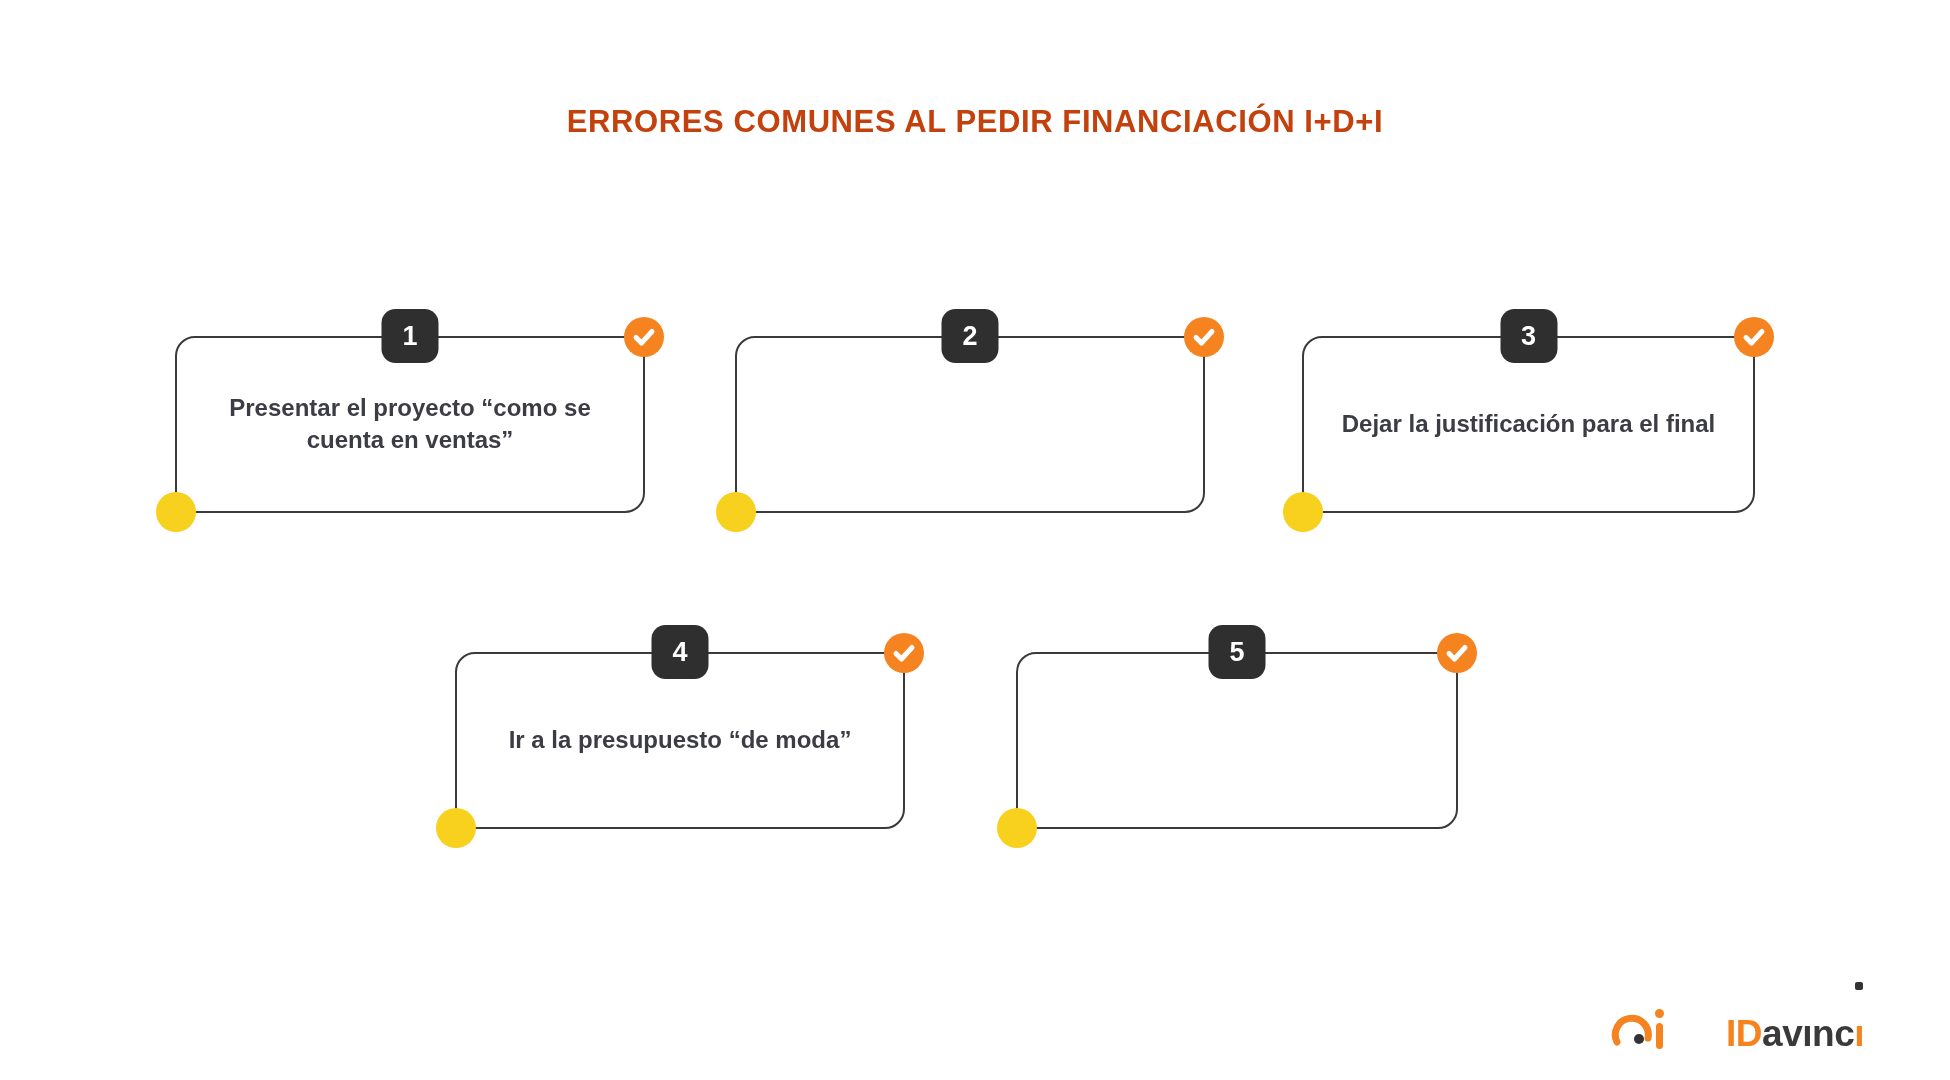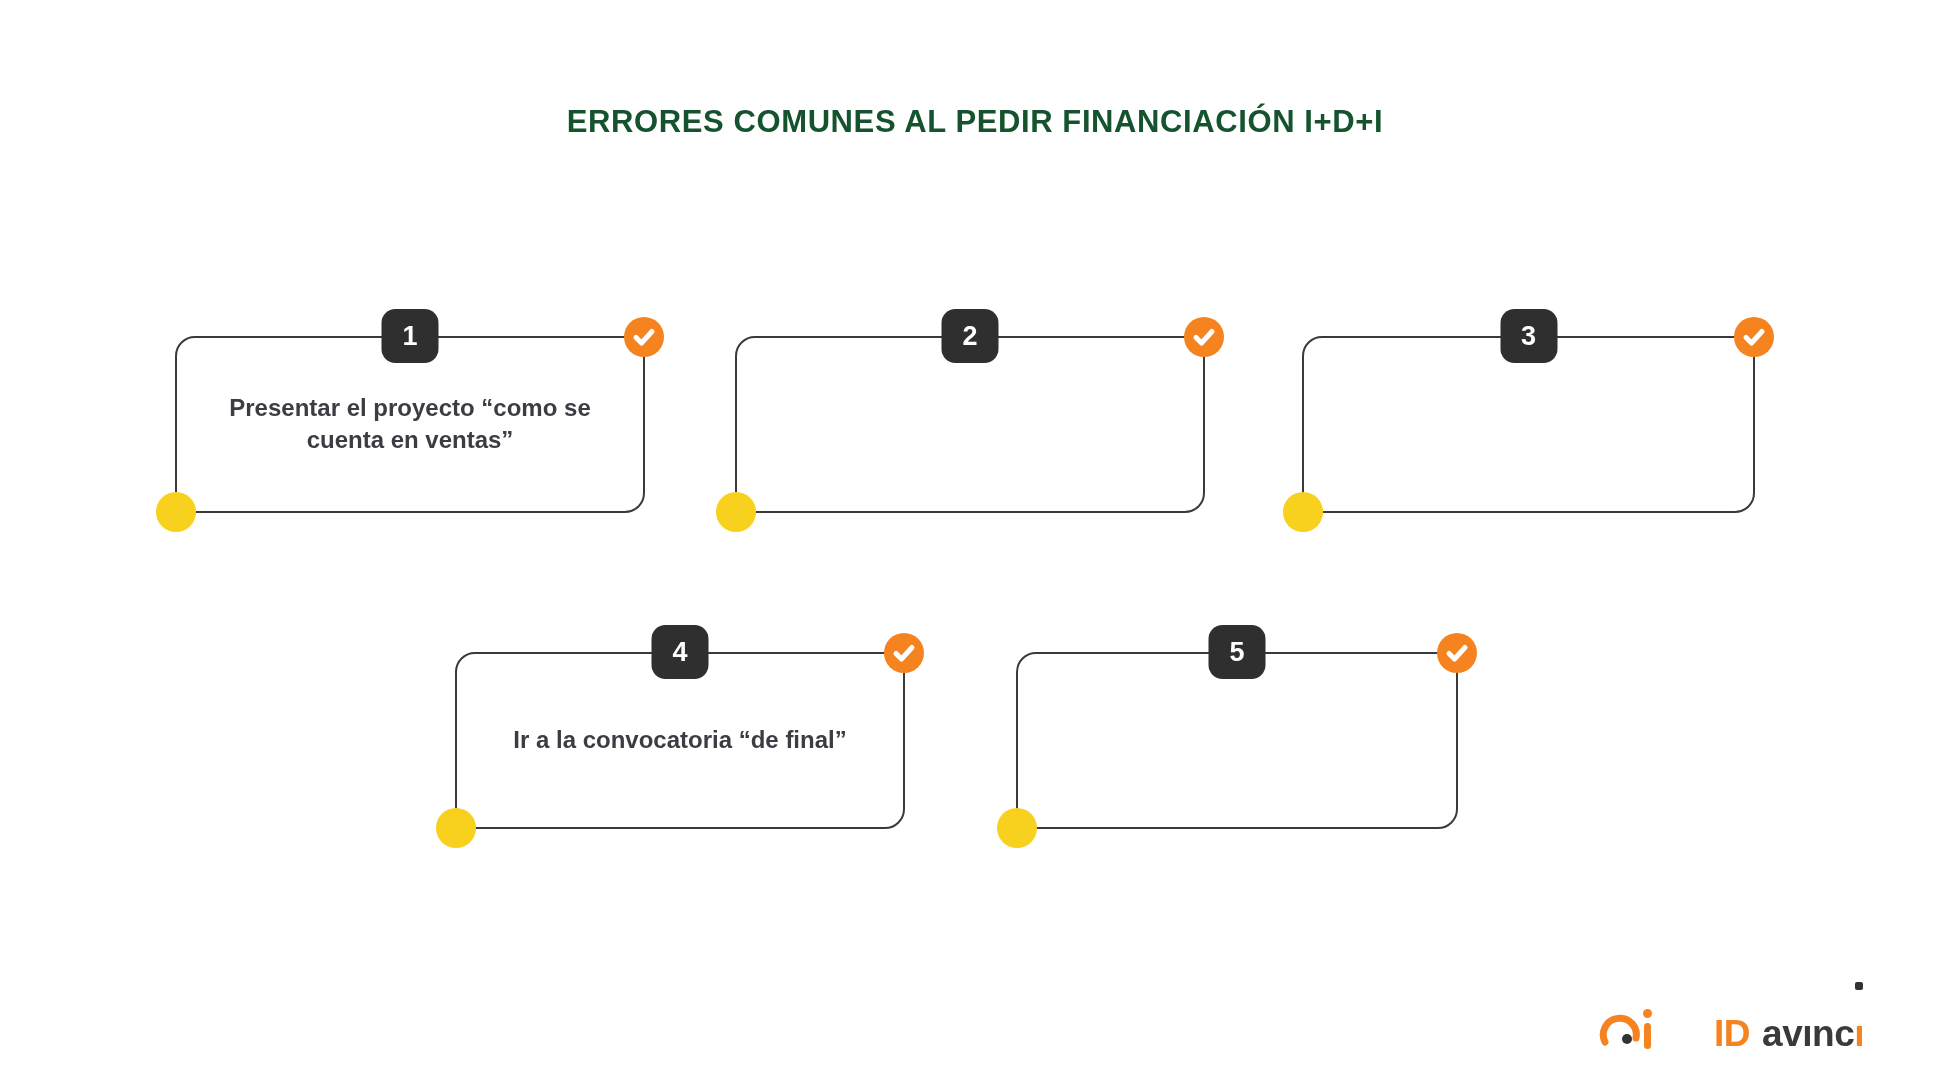--- a/index.html
+++ b/index.html
@@ -12,21 +12,21 @@
   }
   .stage { position:absolute; inset:0; }
 
   .title {
     position:absolute;
     top:104px; left:0; width:100%;
     text-align:center;
     font-size:31px;
     font-weight:700;
     letter-spacing:0.6px;
-    color:#14532d;
+    color:#c2410c;
   }
 
   .card {
     position:absolute;
     border:2px solid #3a3a3a;
     border-radius:20px;
     background:#ffffff;
     display:flex;
     align-items:center;
     justify-content:center;
@@ -86,21 +86,21 @@
   }
   .logo-icon { width:56px; height:44px; }
   .logo-text {
     font-size:37px;
     font-weight:700;
     letter-spacing:-0.5px;
     line-height:1;
     white-space:nowrap;
   }
   .logo-orange { color:#f5831f;margin-left:48px; }
-  .logo-dark   { color:#3a3a3a;margin-left:12px; }
+  .logo-dark   { color:#3a3a3a; }
   .logo-i { position:relative; display:inline-block; color:#f5831f; }
   .logo-i-dot {
     position:absolute;
     top:-33px; left:1px;
     width:8px; height:8px;
     border-radius:2px;
     background:#333333;
     display:block;
   }
 </style>
@@ -142,34 +142,35 @@
     <div class="badge">
       <span>3</span>
     </div>
     <div class="check">
       <svg viewBox="0 0 40 40" width="40" height="40">
         <circle cx="20" cy="20" r="20" fill="#f5831f"></circle>
         <path d="M12 20.5 L17.5 26 L28 14.5" stroke="#ffffff" stroke-width="5" fill="none" stroke-linecap="round" stroke-linejoin="round"></path>
       </svg>
     </div>
     <div class="dot"></div>
+    <div class="card-text">Dejar la justificación para el final</div>
   </div>
 
   <div class="card card-4">
     <div class="badge">
       <span>4</span>
     </div>
     <div class="check">
       <svg viewBox="0 0 40 40" width="40" height="40">
         <circle cx="20" cy="20" r="20" fill="#f5831f"></circle>
         <path d="M12 20.5 L17.5 26 L28 14.5" stroke="#ffffff" stroke-width="5" fill="none" stroke-linecap="round" stroke-linejoin="round"></path>
       </svg>
     </div>
     <div class="dot"></div>
-    <div class="card-text">Ir a la convocatoria “de final”</div>
+    <div class="card-text">Ir a la presupuesto “de moda”</div>
   </div>
 
   <div class="card card-5">
     <div class="badge">
       <span>5</span>
     </div>
     <div class="check">
       <svg viewBox="0 0 40 40" width="40" height="40">
         <circle cx="20" cy="20" r="20" fill="#f5831f"></circle>
         <path d="M12 20.5 L17.5 26 L28 14.5" stroke="#ffffff" stroke-width="5" fill="none" stroke-linecap="round" stroke-linejoin="round"></path>

